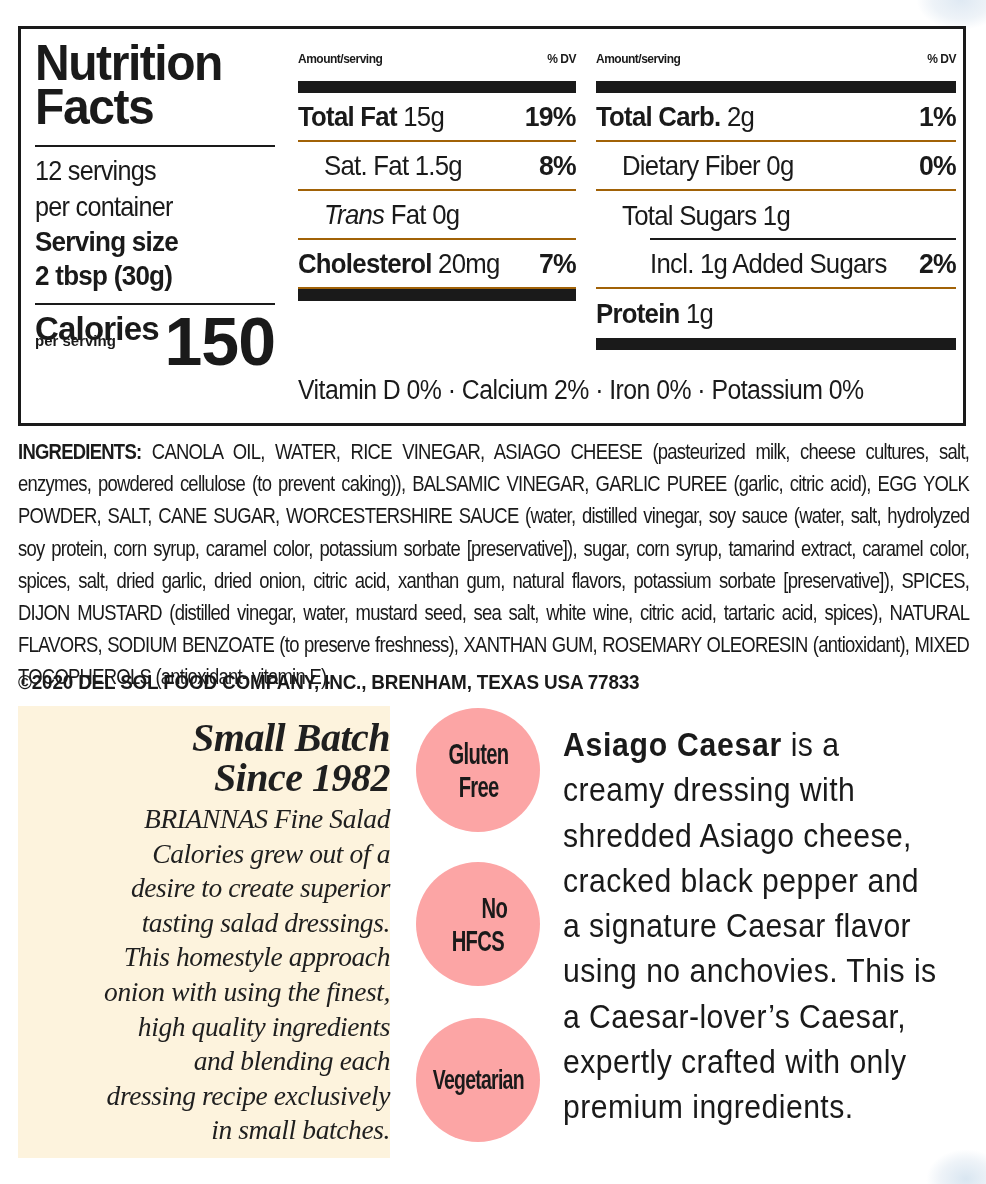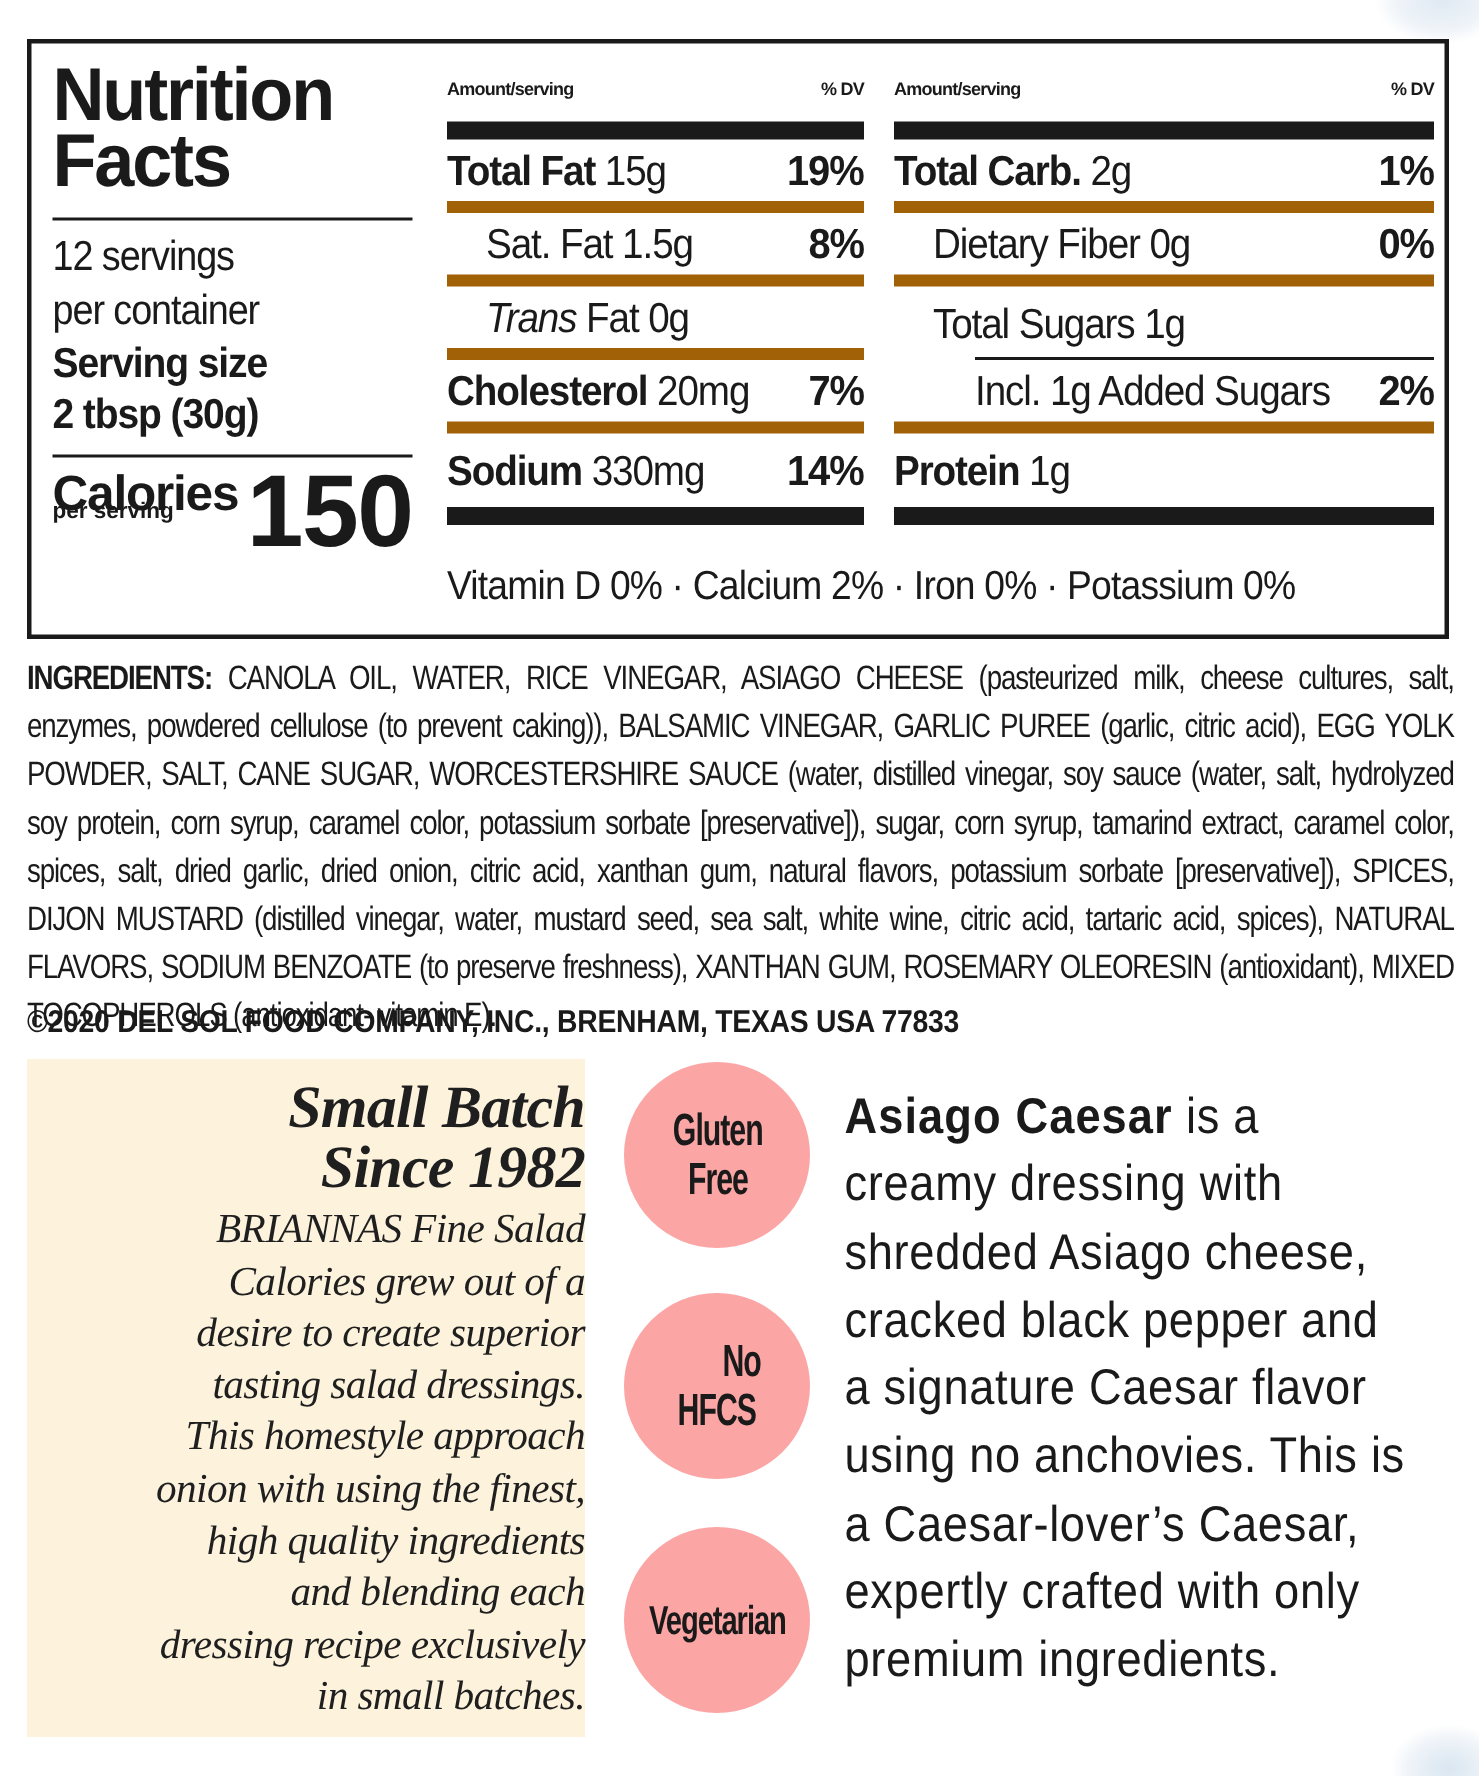--- a/index.html
+++ b/index.html
@@ -31,21 +31,21 @@
   .nf-size { font-size:28px; line-height:34px; font-weight:700; letter-spacing:-0.8px; transform:scaleX(0.93); transform-origin:left; }
   .nf-cal-wrap { position:relative; height:72px; }
   .nf-cal-label { position:absolute; left:0; top:8px; font-weight:900; font-size:33px; line-height:32px; letter-spacing:-0.8px; }
   .nf-cal-sub { position:absolute; left:0; top:24px; font-weight:700; font-size:15px; line-height:24px; }
   .nf-cal-value { position:absolute; right:0; top:4px; font-weight:900; font-size:68px; line-height:64px; letter-spacing:-1px; }
 
   .col { position:absolute; top:8px; }
   .col-a { left:277px; width:278px; }
   .col-b { left:575px; width:360px; }
   .col-head { height:44px; display:flex; justify-content:space-between; align-items:center; font-weight:700; font-size:12px; letter-spacing:-0.5px; }
-  .row { height:49px; display:flex; justify-content:space-between; align-items:center; border-bottom:8px solid #a16207; font-size:28px; letter-spacing:-0.8px; box-sizing:border-box; }
+  .row { height:49px; display:flex; justify-content:space-between; align-items:center; border-bottom:2px solid #a16207; font-size:28px; letter-spacing:-0.8px; box-sizing:border-box; }
   .row.last { border-bottom:none; }
   .row .lbl { white-space:nowrap; transform:scaleX(0.92); transform-origin:left; }
   .row .pct { font-weight:900; transform:scaleX(0.95); transform-origin:right; }
   .b { font-weight:900; }
   .i { font-style:italic; }
   .indent1 { padding-left:26px; }
   .indent2 { padding-left:54px; }
   .vitamins { position:absolute; left:277px; top:346px; font-size:27px; letter-spacing:-0.6px; transform:scaleX(0.92); transform-origin:left; white-space:nowrap; }
 
   
@@ -130,24 +130,20 @@
       <span class="lbl"><span>Sat. Fat</span> <span>1.5g</span></span>
       <span class="pct">8%</span>
     </div>
     <div class="row indent1">
       <span class="lbl"><span class="i">Trans</span> <span>Fat</span> <span>0g</span></span>
       <span class="pct"></span>
     </div>
     <div class="row">
       <span class="lbl"><span class="b">Cholesterol</span> <span>20mg</span></span>
       <span class="pct">7%</span>
-    </div>
-    <div class="row last">
-      <span class="lbl"><span class="b">Sodium</span> <span>330mg</span></span>
-      <span class="pct">14%</span>
     </div>
     <div class="rule-thick"></div>
   </div>
 
   <div class="col col-b">
     <div class="col-head">
       <span>Amount/serving</span>
       <span>% DV</span>
     </div>
     <div class="rule-thick"></div>

